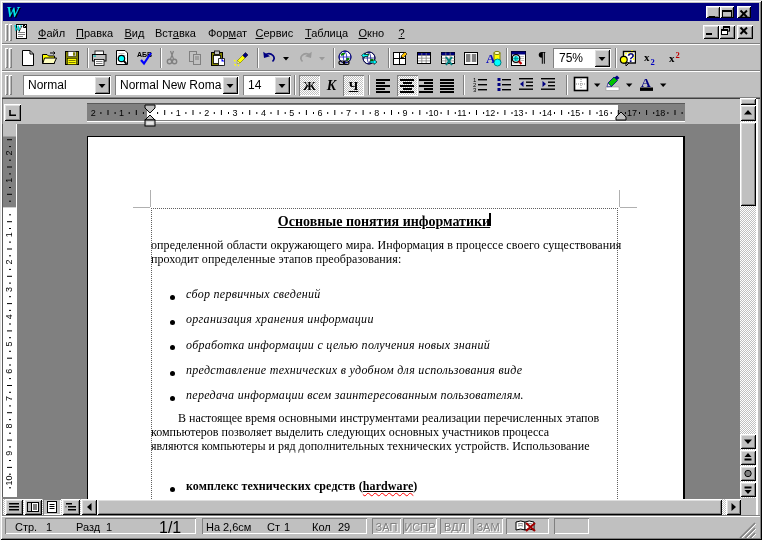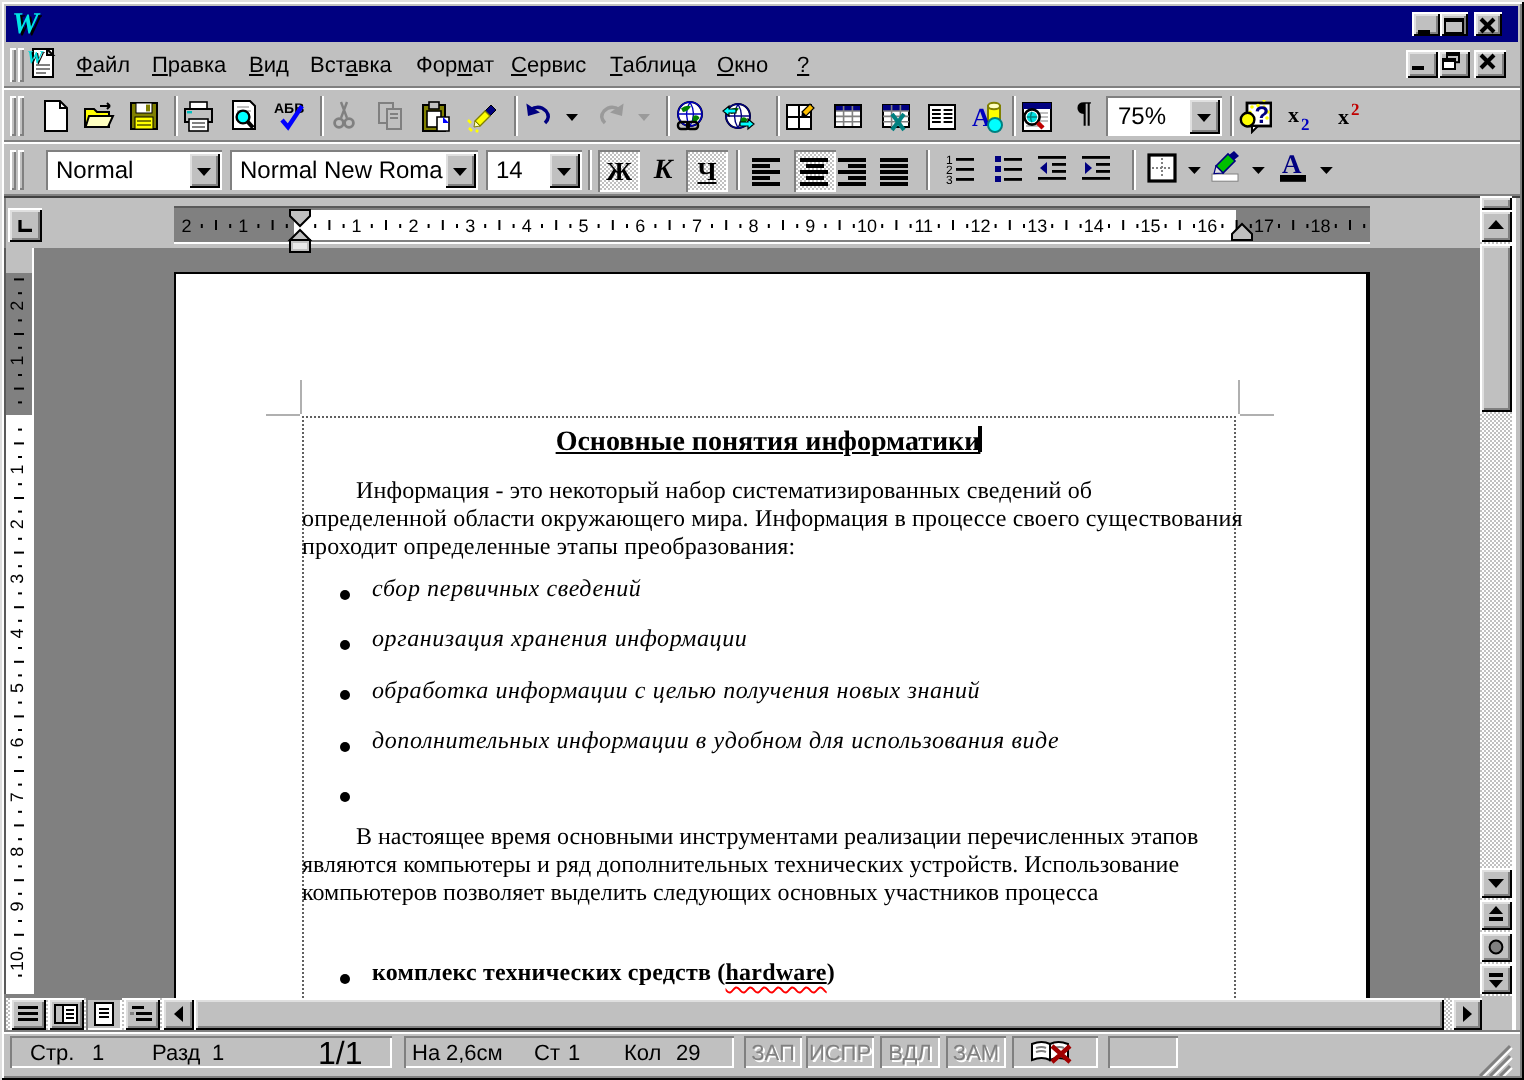--- a/index.html
+++ b/index.html
@@ -358,37 +358,37 @@
     <div class="abs" style="left:2px;top:124px;width:738px;height:375px;background:#808080"></div>
     <div class="abs" style="left:87px;top:136px;width:598px;height:363px;background:#fff;border-top:1.5px solid #000;border-left:1.5px solid #000;border-right:2px solid #000"></div>
     <div class="abs" style="left:151px;top:208px;width:467px;height:291px;border-top:1px dotted #606060;border-left:1px dotted #606060;border-right:1px dotted #606060"></div>
     <div class="abs" style="left:150px;top:190px;width:1px;height:17px;background:#b0b0b0"></div>
     <div class="abs" style="left:133px;top:207px;width:17px;height:1px;background:#b0b0b0"></div>
     <div class="abs" style="left:619px;top:190px;width:1px;height:17px;background:#b0b0b0"></div>
     <div class="abs" style="left:620px;top:207px;width:17px;height:1px;background:#b0b0b0"></div>
     <div class="abs ser" style="left:151px;top:214.5px;width:466px;text-align:center;font-size:14px;line-height:14px;font-weight:bold"><span style="text-decoration:underline">Основные понятия информатики</span></div>
     <div class="abs" style="left:489px;top:212.5px;width:2.4px;height:13px;background:#000"></div>
     <div class="abs ser" style="left:151px;top:239.3px;width:467px;font-size:12px;line-height:13.8px;letter-spacing:0.08px">
-<div style="text-indent:27px;white-space:nowrap">Информация - это некоторый набор систематизированных сведений об</div>
 <div style="white-space:nowrap">определенной области окружающего мира. Информация в процессе своего существования</div>
-<div>проходит определенные этапы преобразования:</div>
+<div>проходит определенные этапов преобразования:</div>
 </div>
     <div class="abs" style="left:170px;top:295.0px;width:5px;height:5px;background:#000;border-radius:50%"></div>
     <div class="abs ser" style="left:186px;top:288.2px;font-size:12px;line-height:13.8px;font-style:italic;white-space:nowrap;letter-spacing:0.3px">сбор первичных сведений</div>
     <div class="abs" style="left:170px;top:320.2px;width:5px;height:5px;background:#000;border-radius:50%"></div>
     <div class="abs ser" style="left:186px;top:313.4px;font-size:12px;line-height:13.8px;font-style:italic;white-space:nowrap;letter-spacing:0.3px">организация хранения информации</div>
     <div class="abs" style="left:170px;top:345.4px;width:5px;height:5px;background:#000;border-radius:50%"></div>
     <div class="abs ser" style="left:186px;top:338.6px;font-size:12px;line-height:13.8px;font-style:italic;white-space:nowrap;letter-spacing:0.3px">обработка информации с целью получения новых знаний</div>
     <div class="abs" style="left:170px;top:370.6px;width:5px;height:5px;background:#000;border-radius:50%"></div>
-    <div class="abs ser" style="left:186px;top:363.8px;font-size:12px;line-height:13.8px;font-style:italic;white-space:nowrap;letter-spacing:0.3px">дополнительных информации в удобном для использования виде</div>
+    <div class="abs ser" style="left:186px;top:363.8px;font-size:12px;line-height:13.8px;font-style:italic;white-space:nowrap;letter-spacing:0.3px">представление технических в удобном для использования виде</div>
     <div class="abs" style="left:170px;top:395.8px;width:5px;height:5px;background:#000;border-radius:50%"></div>
+    <div class="abs ser" style="left:186px;top:389.0px;font-size:12px;line-height:13.8px;font-style:italic;white-space:nowrap;letter-spacing:0.3px">передача информации всем заинтересованным пользователям.</div>
     <div class="abs ser" style="left:151px;top:412.1px;width:467px;font-size:12px;line-height:13.8px">
 <div style="text-indent:27px;white-space:nowrap">В настоящее время основными инструментами реализации перечисленных этапов</div>
+<div style="white-space:nowrap">компьютеров позволяет выделить следующих основных участников процесса</div>
 <div style="white-space:nowrap">являются компьютеры и ряд дополнительных технических устройств. Использование</div>
-<div style="white-space:nowrap">компьютеров позволяет выделить следующих основных участников процесса</div>
 </div>
     <div class="abs" style="left:170px;top:487.2px;width:5px;height:5px;background:#000;border-radius:50%"></div>
     <div class="abs ser" style="left:186px;top:480.4px;font-size:12px;line-height:13.8px;font-weight:bold;white-space:nowrap;letter-spacing:0.1px">комплекс технических средств (<span style="text-decoration:underline"><span style="text-decoration:underline wavy #ff0000 1px;text-underline-offset:2px">hardware</span></span>)</div>
     <div class="abs" style="left:740px;top:99px;width:16px;height:400px;background:#c0c0c0"></div>
     <div class="abs dither" style="left:740px;top:99px;width:16px;height:399px"></div>
     <div class="abs btn" style="left:740px;top:98px;width:16px;height:7px"></div>
     <div class="abs btn" style="left:740px;top:105px;width:16px;height:16px"><svg width="16" height="16">
         <path d="M8 5 L12 9.5 L4 9.5 Z" fill="#000"></path>
       </svg></div>
     <div class="abs btn" style="left:740px;top:122px;width:16px;height:84px"></div>

